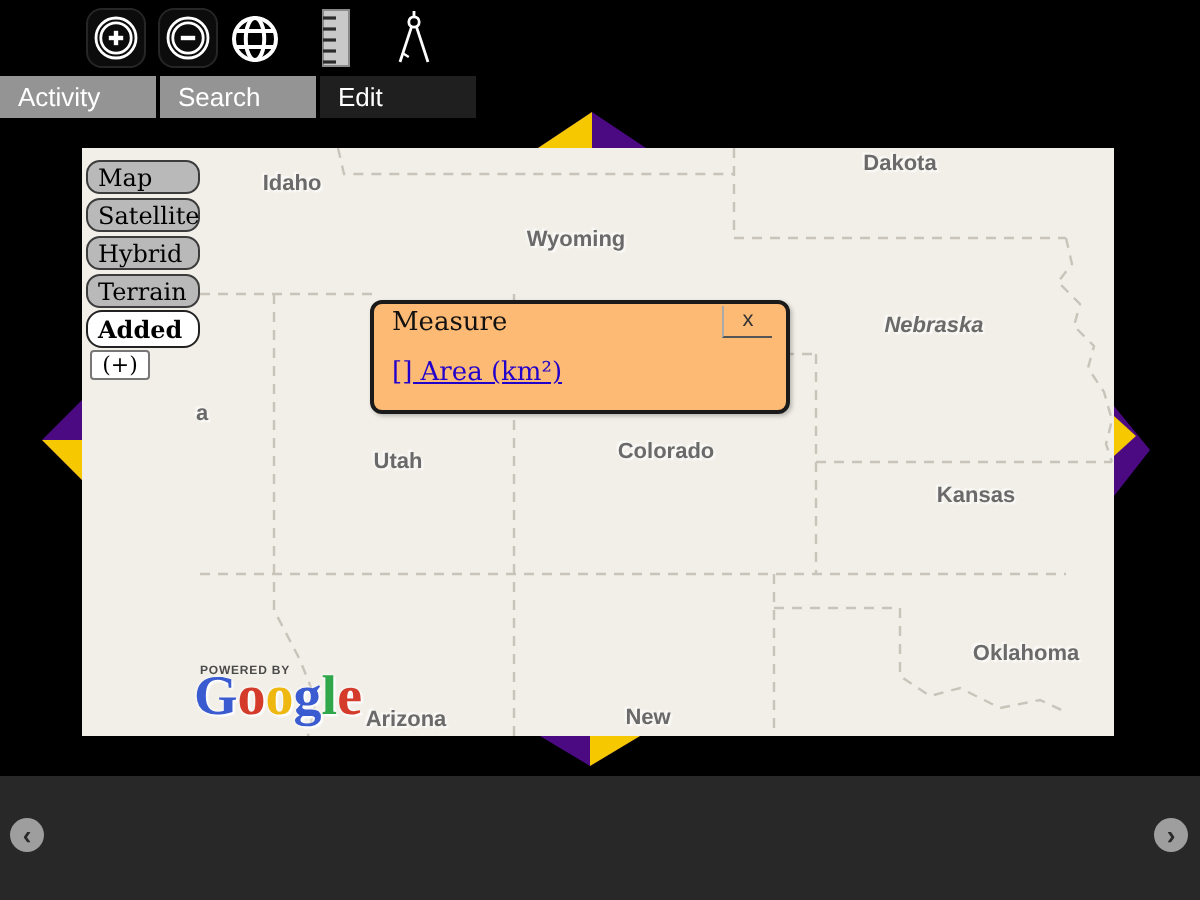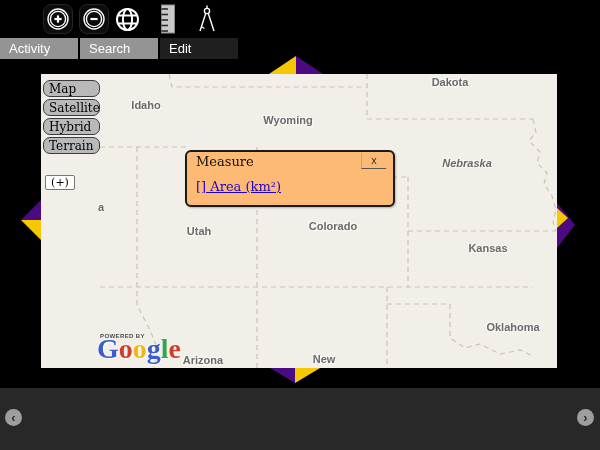--- a/index.html
+++ b/index.html
@@ -145,36 +145,37 @@
         <polyline points="216,103 367,103"></polyline>
         <polyline points="216,73 216,294"></polyline>
         <polyline points="367,103 367,213"></polyline>
         <polyline points="367,157 515,157"></polyline>
         <polyline points="346,213 346,290"></polyline>
         <polyline points="346,230 409,230"></polyline>
         <polyline points="409,230 409,264 424,274 439,270 459,280 479,276 492,282"></polyline>
       </svg>
     <div id="map-labels">
         <span class="state-label" style="left: 409px; top: 8px;">Dakota</span>
-        <span class="state-label" style="left: 105px; top: 31px;">Idaho</span>
+        <span class="state-label" style="left: 105px; top: 18px;">Idaho</span>
         <span class="state-label" style="left: 247px; top: 46px;">Wyoming</span>
         <span class="state-label" style="left: 426px; top: 89px; font-style: italic;">Nebraska</span>
         <span class="state-label" style="left: 60px; top: 133px;">a</span>
         <span class="state-label" style="left: 158px; top: 157px;">Utah</span>
         <span class="state-label" style="left: 292px; top: 152px;">Colorado</span>
         <span class="state-label" style="left: 447px; top: 174px;">Kansas</span>
         <span class="state-label" style="left: 472px; top: 253px;">Oklahoma</span>
         <span class="state-label" style="left: 162px; top: 286px;">Arizona</span>
         <span class="state-label" style="left: 283px; top: 285px;">New</span>
       </div>
 
     <button class="mapbtn" id="mapbtn-0">Map</button>
     <button class="mapbtn" id="mapbtn-1">Satellite</button>
     <button class="mapbtn" id="mapbtn-2">Hybrid</button>
     <button class="mapbtn" id="mapbtn-3">Terrain</button>
+    <button class="mapbtn" id="mapbtn-4">Added</button>
     <button class="mapbtn" id="mapbtn-5">(+)</button>
 
     <div class="dialog">
       <div class="dlg-title">Measure</div>
       <div class="dlg-close">x</div>
       <a class="dlg-link" id="dlg-link-1">[] Area (km²)</a>
     </div>
 
     <div class="powered">POWERED BY</div>
     <div class="glogo" id="google-logo"><span style="color: rgb(59, 91, 208);">G</span><span style="color: rgb(212, 59, 42);">o</span><span style="color: rgb(239, 184, 16);">o</span><span style="color: rgb(59, 91, 208);">g</span><span style="color: rgb(48, 167, 74);">l</span><span style="color: rgb(212, 59, 42);">e</span></div>

